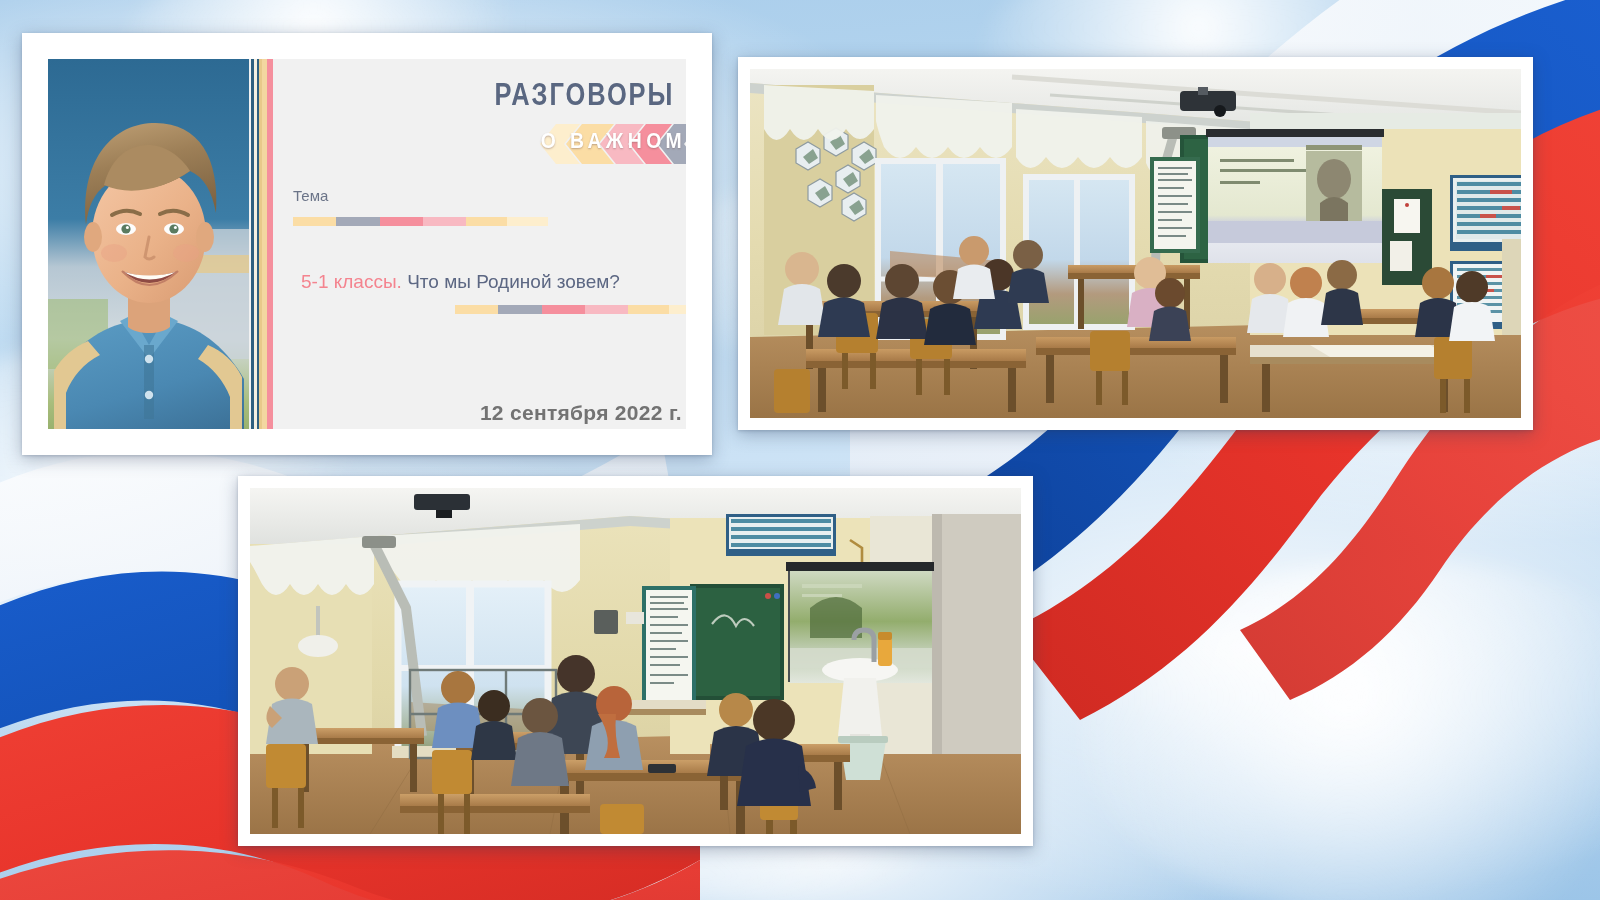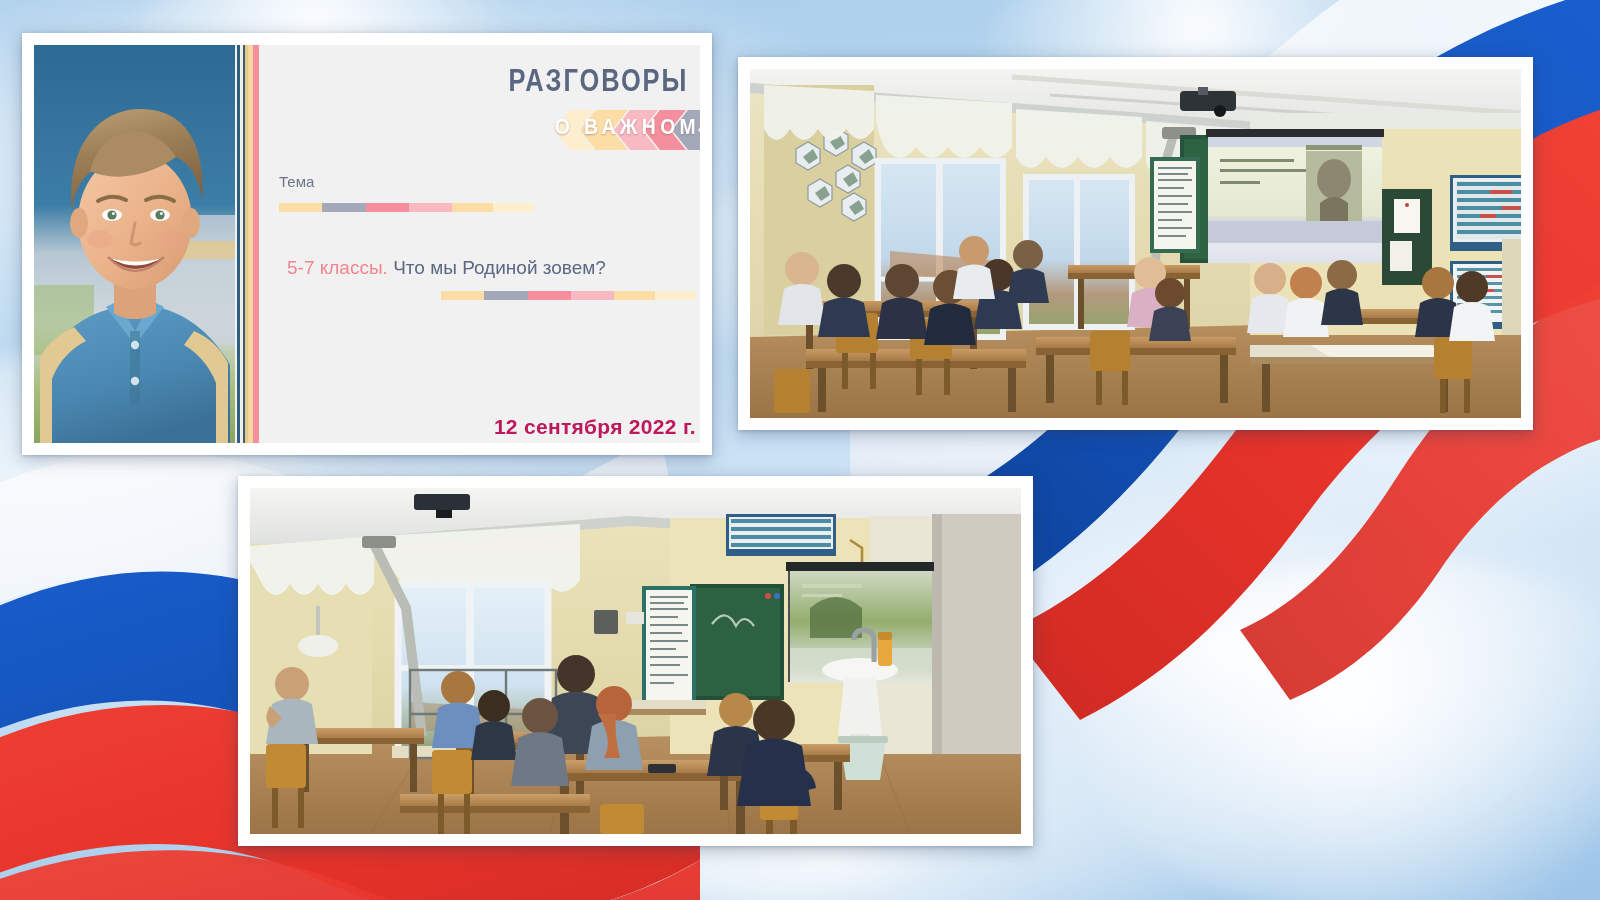--- a/index.html
+++ b/index.html
@@ -46,21 +46,21 @@
   #rib-bl svg { width:100%; height:100%; overflow:visible; }
 
   
   .card {
     position:absolute;
     background:#ffffff;
     box-shadow:0 4px 16px rgba(40,60,90,.34), 0 1px 3px rgba(40,60,90,.22);
   }
 
   
-  #slide-card { left:22px; top:33px; width:690px; height:422px; padding:12px; }
+  #slide-card { left:22px; top:33px; width:690px; height:422px; padding:26px; }
   .slide-inner {
     position:relative; width:100%; height:100%;
     background:#f1f1f1; overflow:hidden; display:flex;
   }
   .slide-photo {
     position:relative; width:201px; height:100%; flex:none; overflow:hidden;
     background:linear-gradient(180deg,#2f6d96 0%,#3e7ea6 34%,#b8c8d4 52%,#cfd8dd 68%,#9cb471 88%,#8aa862 100%);
   }
   .boy { position:absolute; inset:0; }
 
@@ -105,21 +105,21 @@
     font-size:32px; letter-spacing:1px; color:#5c6783; font-weight:400;
     white-space:nowrap;
   }
   .slide-sub {
     position:absolute; left:26px; top:212px;
     font-size:19px; color:#5c6783; white-space:nowrap;
   }
   .slide-sub .grade { color:#f4848f; }
   .slide-date {
     position:absolute; right:4px; bottom:4px;
-    font-size:21px; font-weight:700; color:#be185d; letter-spacing:.3px;
+    font-size:21px; font-weight:700; color:#737373; letter-spacing:.3px;
     white-space:nowrap;
   }
 
   
   #photo-card-1 { left:738px; top:57px; width:795px; height:373px; padding:12px; }
   #photo-card-2 { left:238px; top:476px; width:795px; height:370px; padding:12px; }
   .photo-frame { width:100%; height:100%; position:relative; overflow:hidden; background:#cfcfc4; }
   .photo-frame svg { position:absolute; inset:0; width:100%; height:100%; display:block; }
 </style>
 </head>
@@ -290,21 +290,21 @@
           <i style="background: rgb(251, 221, 165); width: 17%;"></i>
           <i style="background: rgb(163, 169, 184); width: 17%;"></i>
           <i style="background: rgb(245, 143, 157); width: 17%;"></i>
           <i style="background: rgb(248, 185, 194); width: 17%;"></i>
           <i style="background: rgb(251, 221, 165); width: 16%;"></i>
           <i style="background: rgb(253, 238, 205); width: 16%;"></i>
         </div>
 
 
       <div class="slide-sub">
-        <span class="grade">5-7 классы.</span>
+        <span class="grade">5-1 классы.</span>
         <span>Что мы Родиной зовем?</span>
       </div>
 
       <div class="bar" id="bar-bottom">
           <i style="background: rgb(251, 221, 165); width: 17%;"></i>
           <i style="background: rgb(163, 169, 184); width: 17%;"></i>
           <i style="background: rgb(245, 143, 157); width: 17%;"></i>
           <i style="background: rgb(248, 185, 194); width: 17%;"></i>
           <i style="background: rgb(251, 221, 165); width: 16%;"></i>
           <i style="background: rgb(253, 238, 205); width: 16%;"></i>

